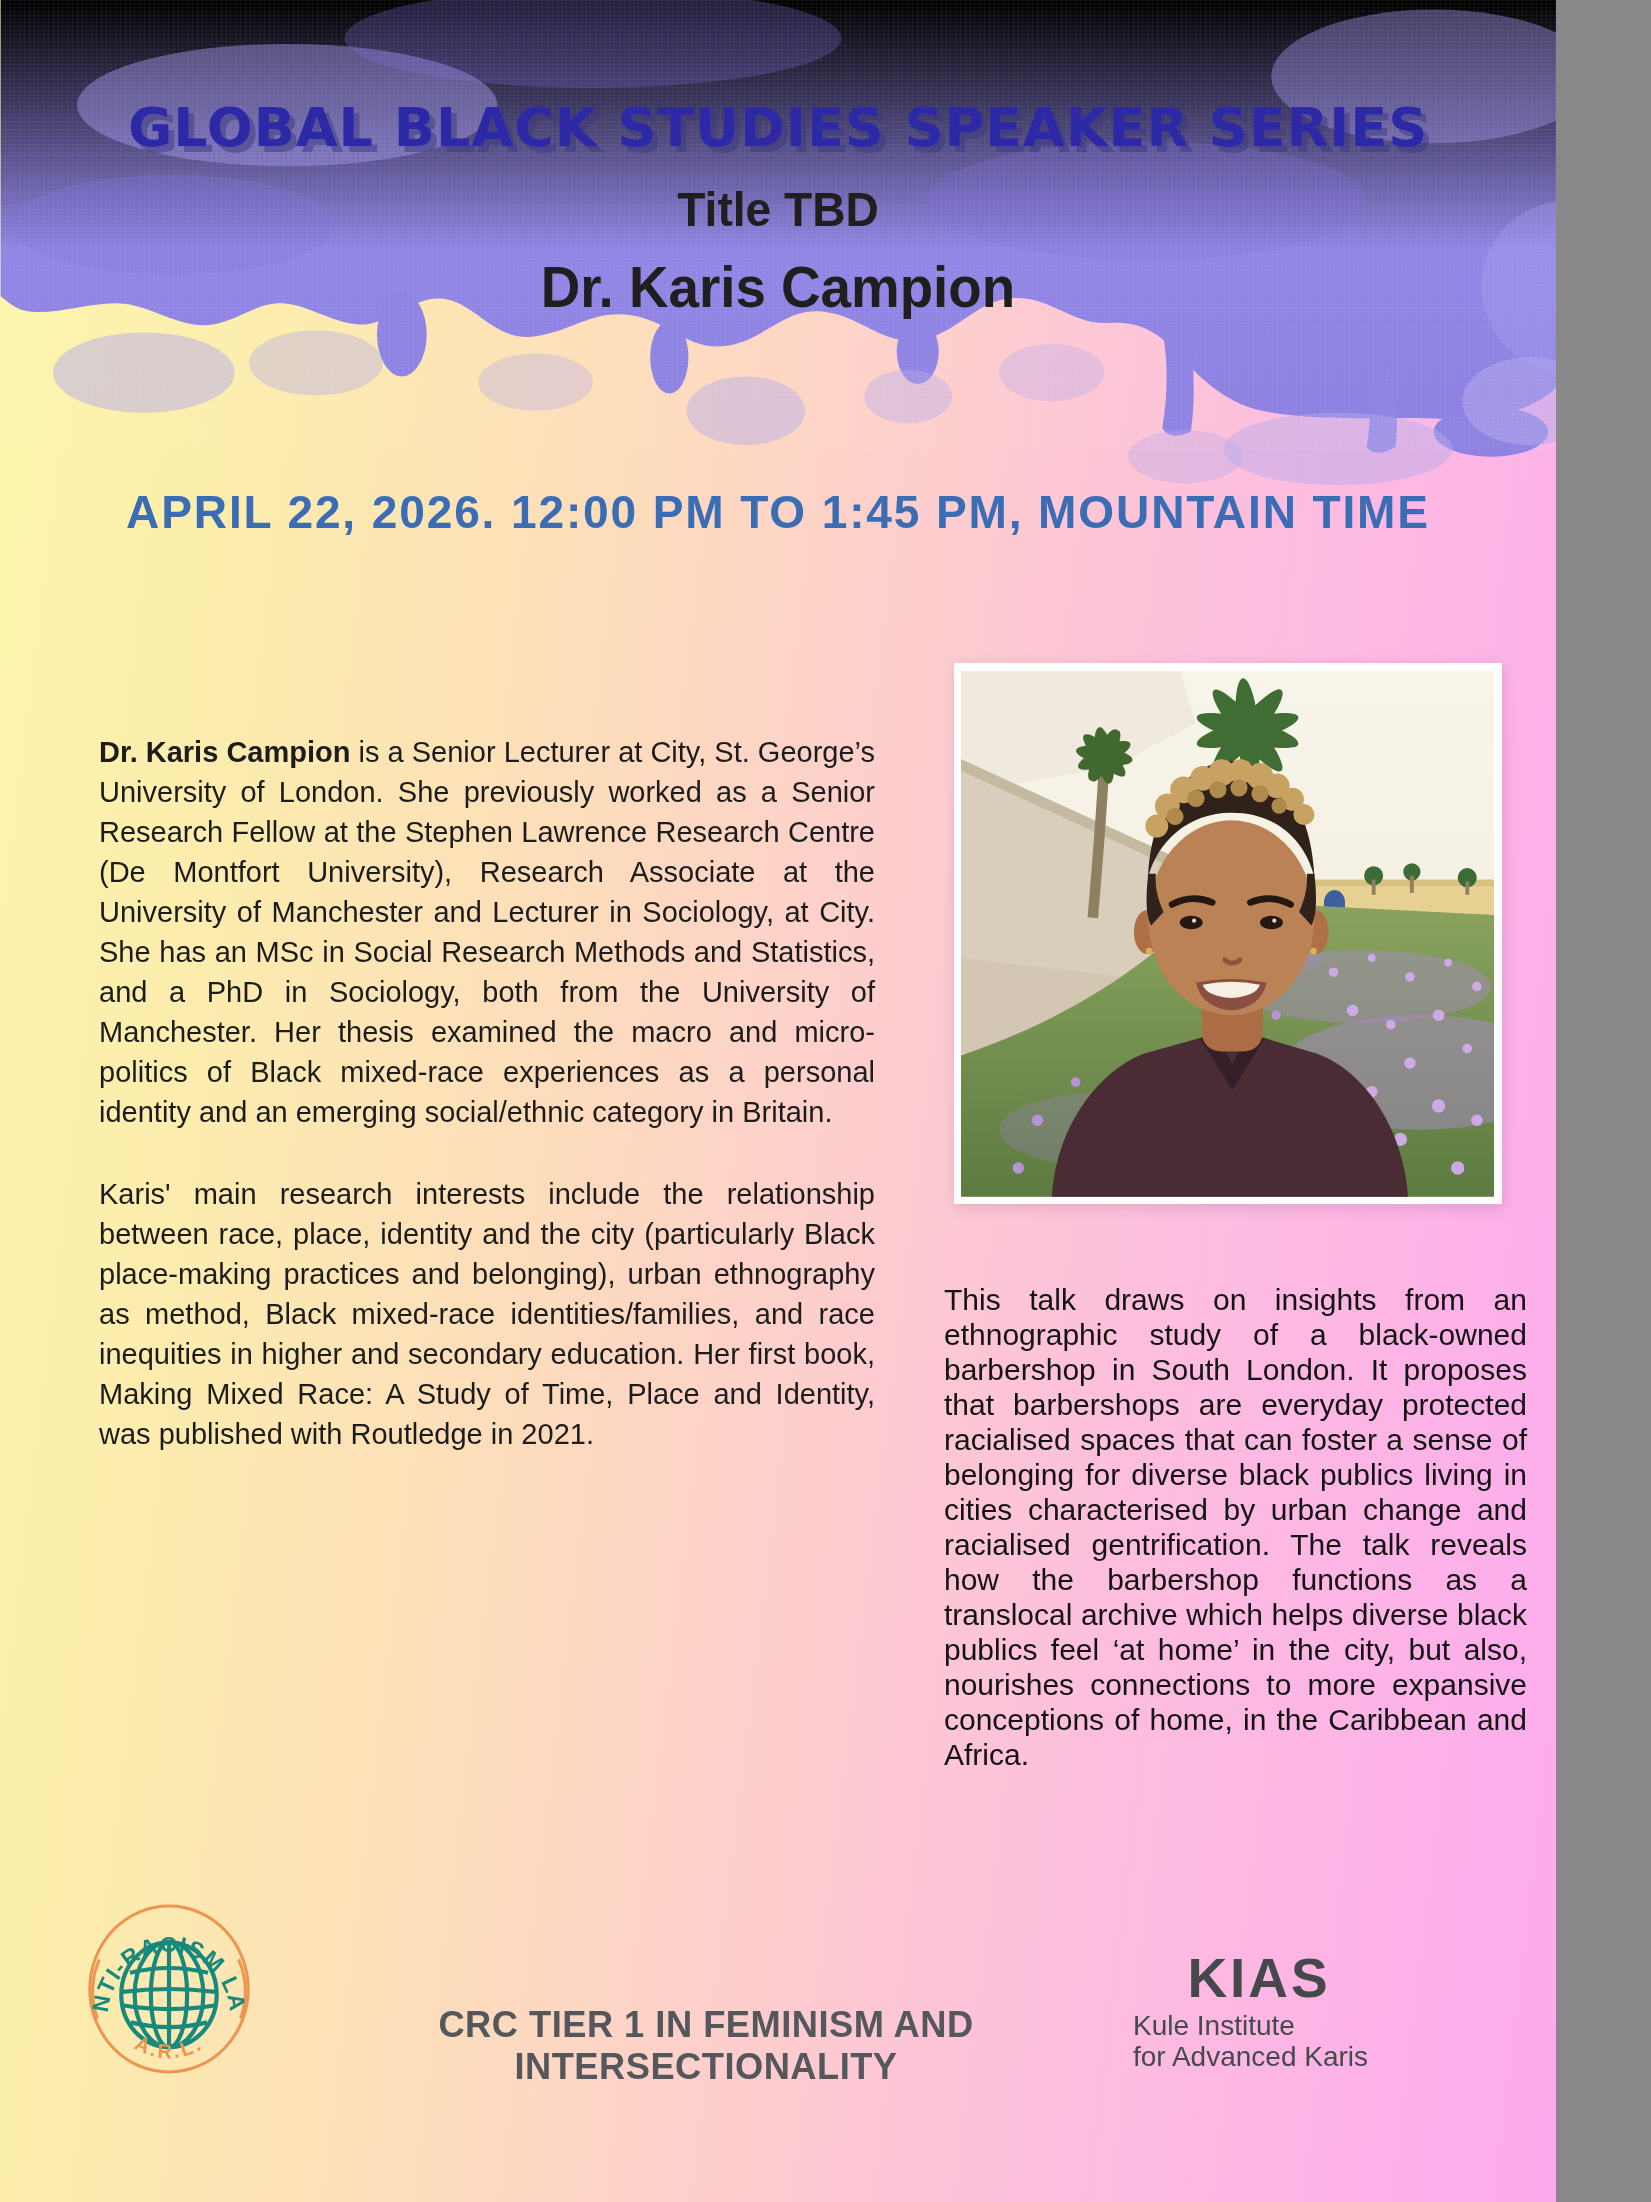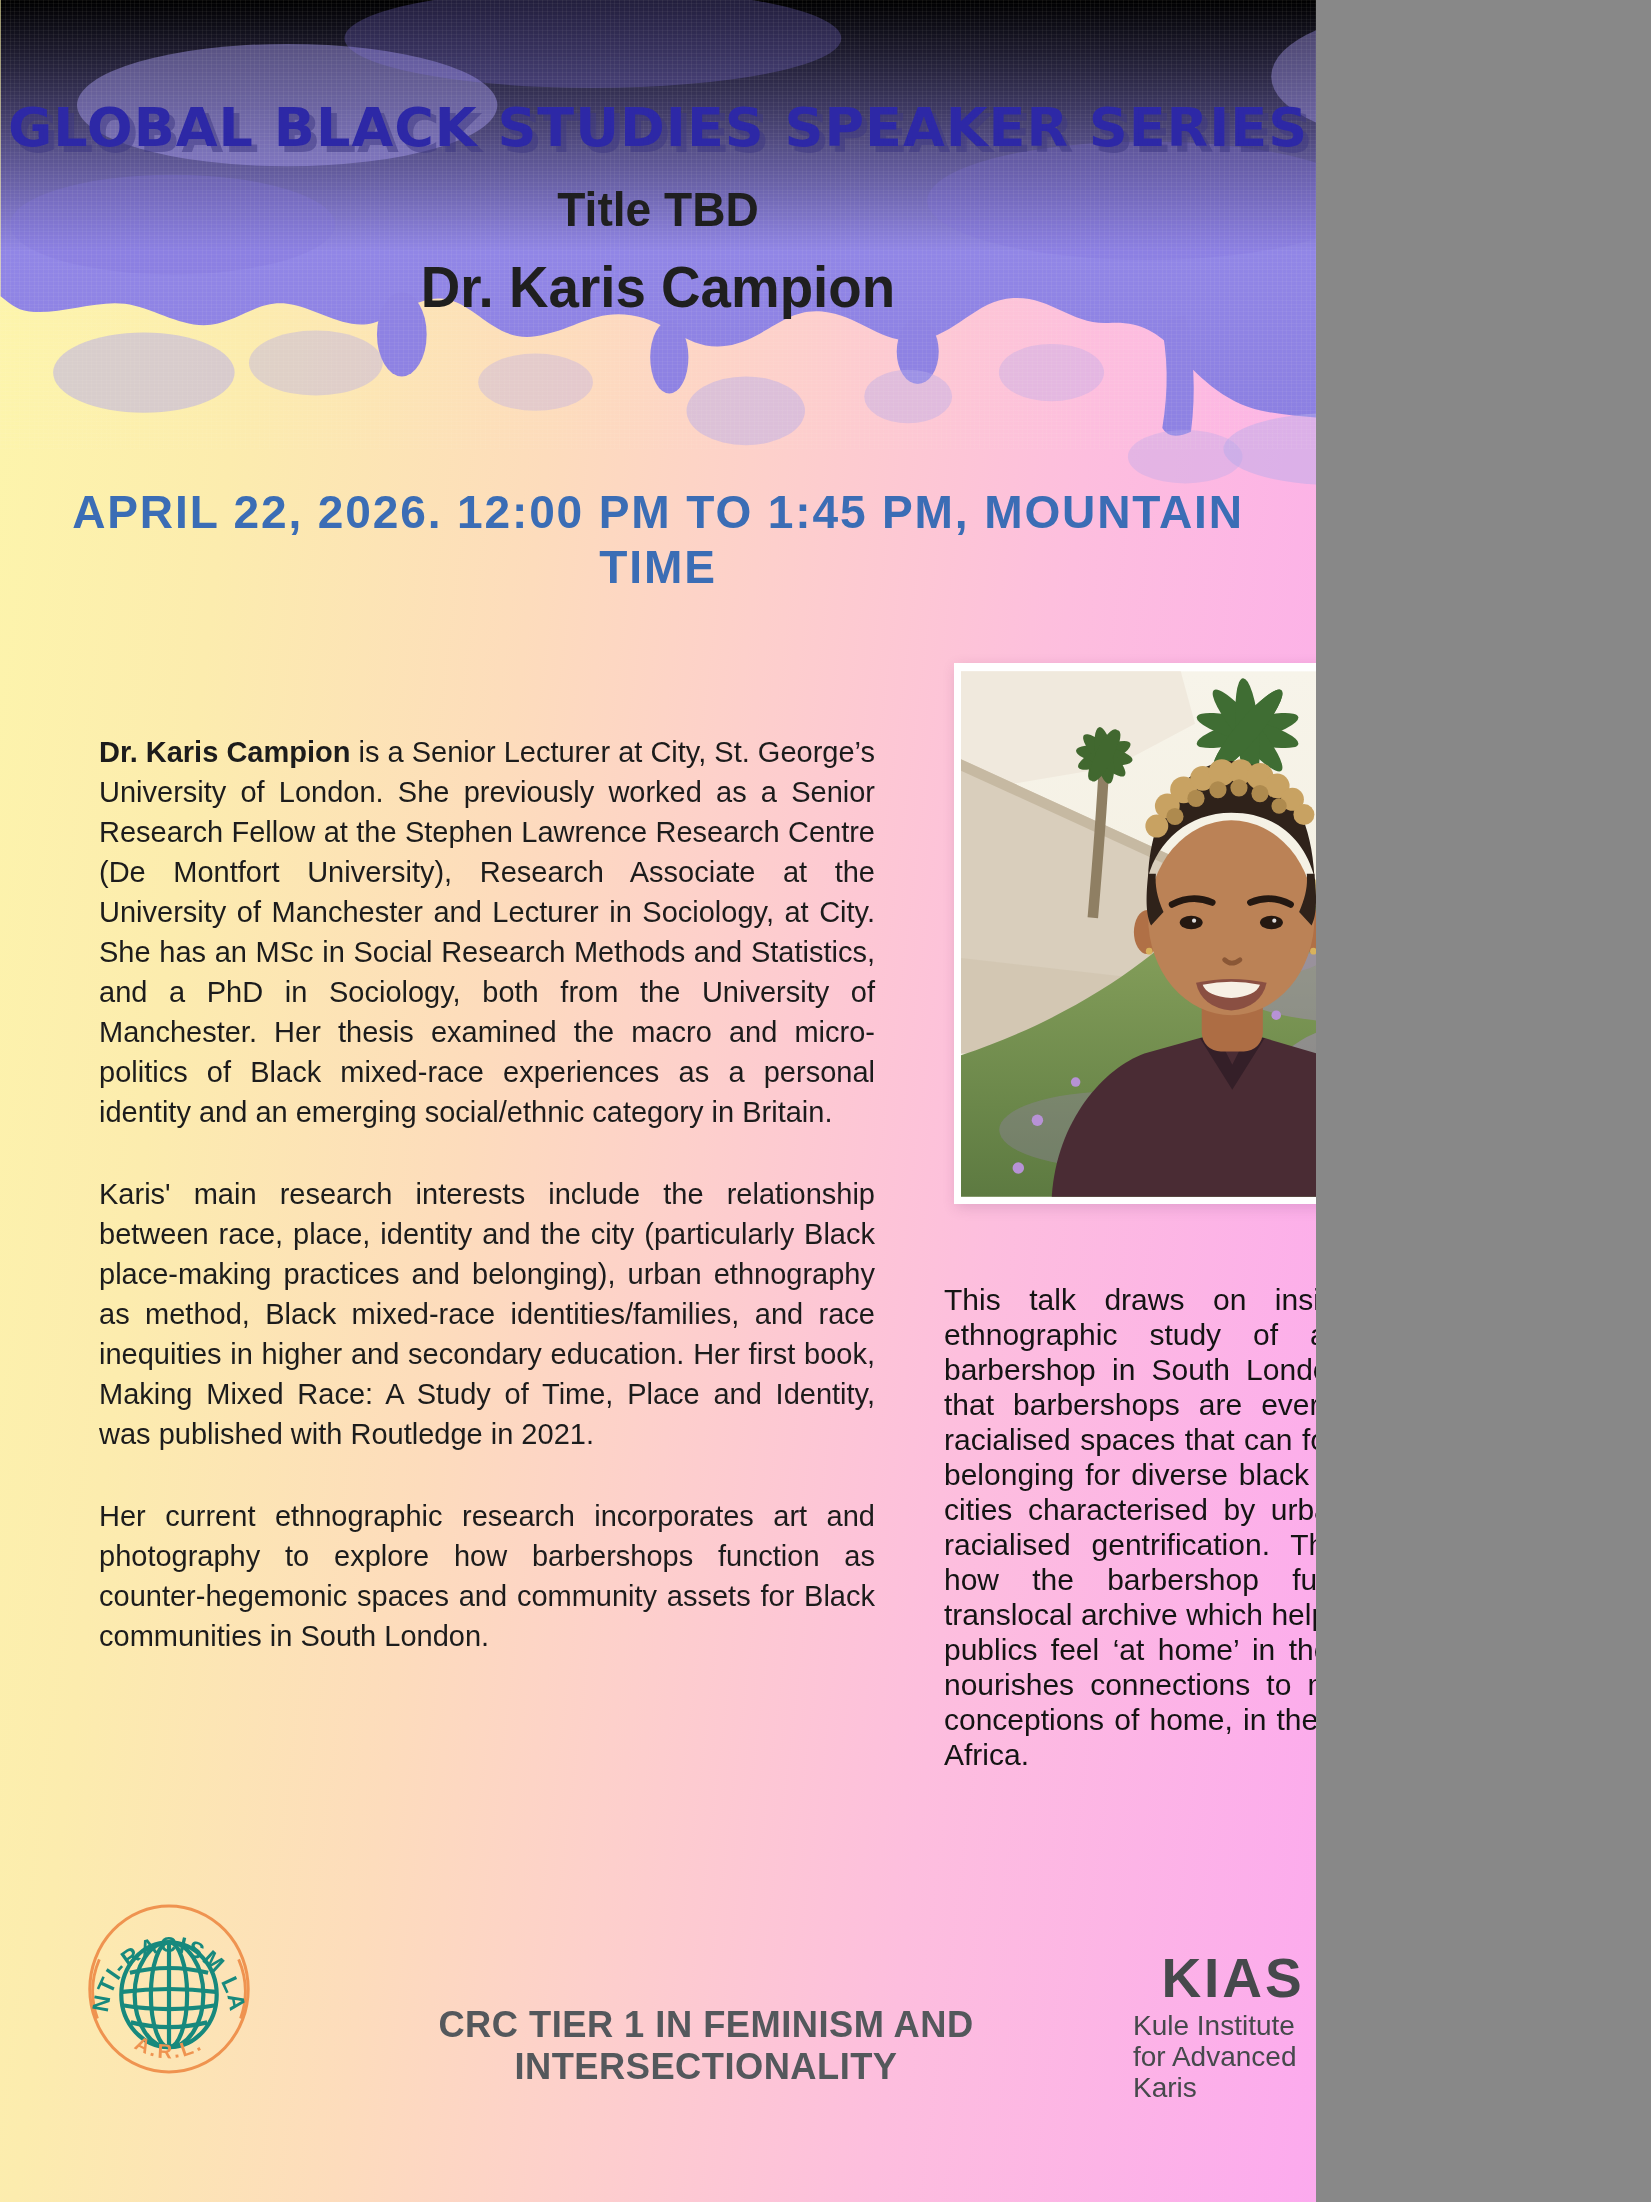--- a/index.html
+++ b/index.html
@@ -1,17 +1,17 @@
 <!DOCTYPE html>
 <html><head>
 <meta charset="utf-8">
 <style>
   html,body{margin:0;padding:0;background:#888;}
   .poster{
-    position:relative;width:1316px;height:2202px;overflow:hidden;
+    position:relative;width:1556px;height:2202px;overflow:hidden;
     background:linear-gradient(97deg,#fdf6ab 0%,#fcecae 18%,#fddcbc 38%,#fdd0cb 52%,#fdbede 72%,#fcaaee 100%);
     font-family:"Liberation Sans",sans-serif;
   }
   
   .band{position:absolute;top:0;left:0;width:1652px;height:535px;}
   .band-texture{
     position:absolute;top:0;left:0;width:1652px;height:449px;pointer-events:none;
     background:
       repeating-linear-gradient(0deg,rgba(255,255,255,.045) 0 1px,transparent 1px 3.8px),
       repeating-linear-gradient(90deg,rgba(255,250,210,.05) 0 1px,transparent 1px 4.8px);
@@ -114,21 +114,20 @@
 
   <h1 class="hdr-text series-title">GLOBAL BLACK STUDIES SPEAKER SERIES</h1>
   <h2 class="hdr-text talk-title">Title TBD</h2>
   <h2 class="hdr-text speaker-name">Dr. Karis Campion</h2>
 
   <p class="date-line">APRIL 22, 2026. 12:00 PM TO 1:45 PM, MOUNTAIN TIME</p>
 
   <div class="bio-col">
     <p><strong>Dr. Karis Campion</strong><span> is a Senior Lecturer at City, St. George’s University of London. She previously worked as a Senior Research Fellow at the Stephen Lawrence Research Centre (De Montfort University), Research Associate at the University of Manchester and Lecturer in Sociology, at City. She has an MSc in Social Research Methods and Statistics, and a PhD in Sociology, both from the University of Manchester. Her thesis examined the macro and micro-politics of Black mixed-race experiences as a personal identity and an emerging social/ethnic category in Britain.</span></p>
     <p>Karis' main research interests include the relationship between race, place, identity and the city (particularly Black place-making practices and belonging), urban ethnography as method, Black mixed-race identities/families, and race inequities in higher and secondary education. Her first book, Making Mixed Race: A Study of Time, Place and Identity, was published with Routledge in 2021.</p>
-    <p>Her current ethnographic research incorporates art and photography to explore how barbershops function as counter-hegemonic spaces and community assets for Black communities in South London.</p>
   </div>
 
   <div class="right-col">
     <div class="photo-frame">
       <svg width="533" height="526" viewBox="0 0 558 550">
         <defs>
           <linearGradient id="skyG" x1="0" y1="0" x2="0" y2="1">
             <stop offset="0" stop-color="#f7f4ea"></stop>
               <stop offset="1" stop-color="#f1ecdb"></stop>
           </linearGradient>

